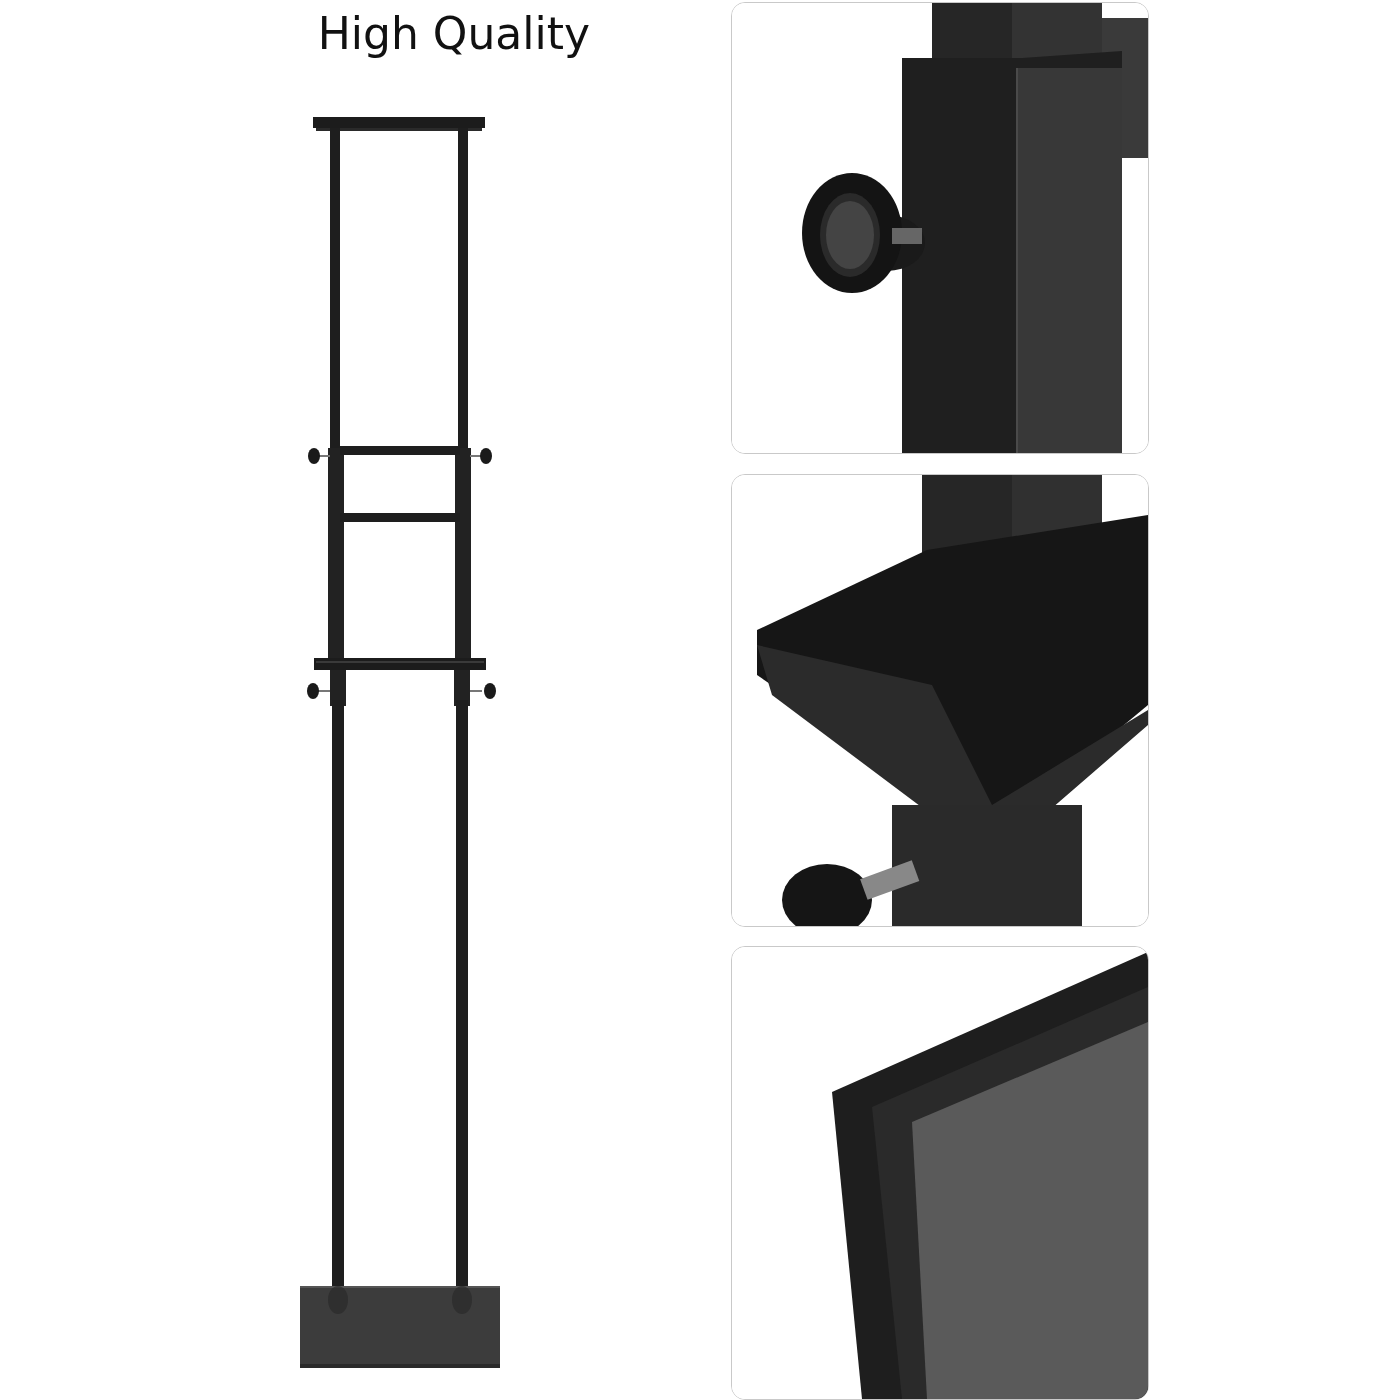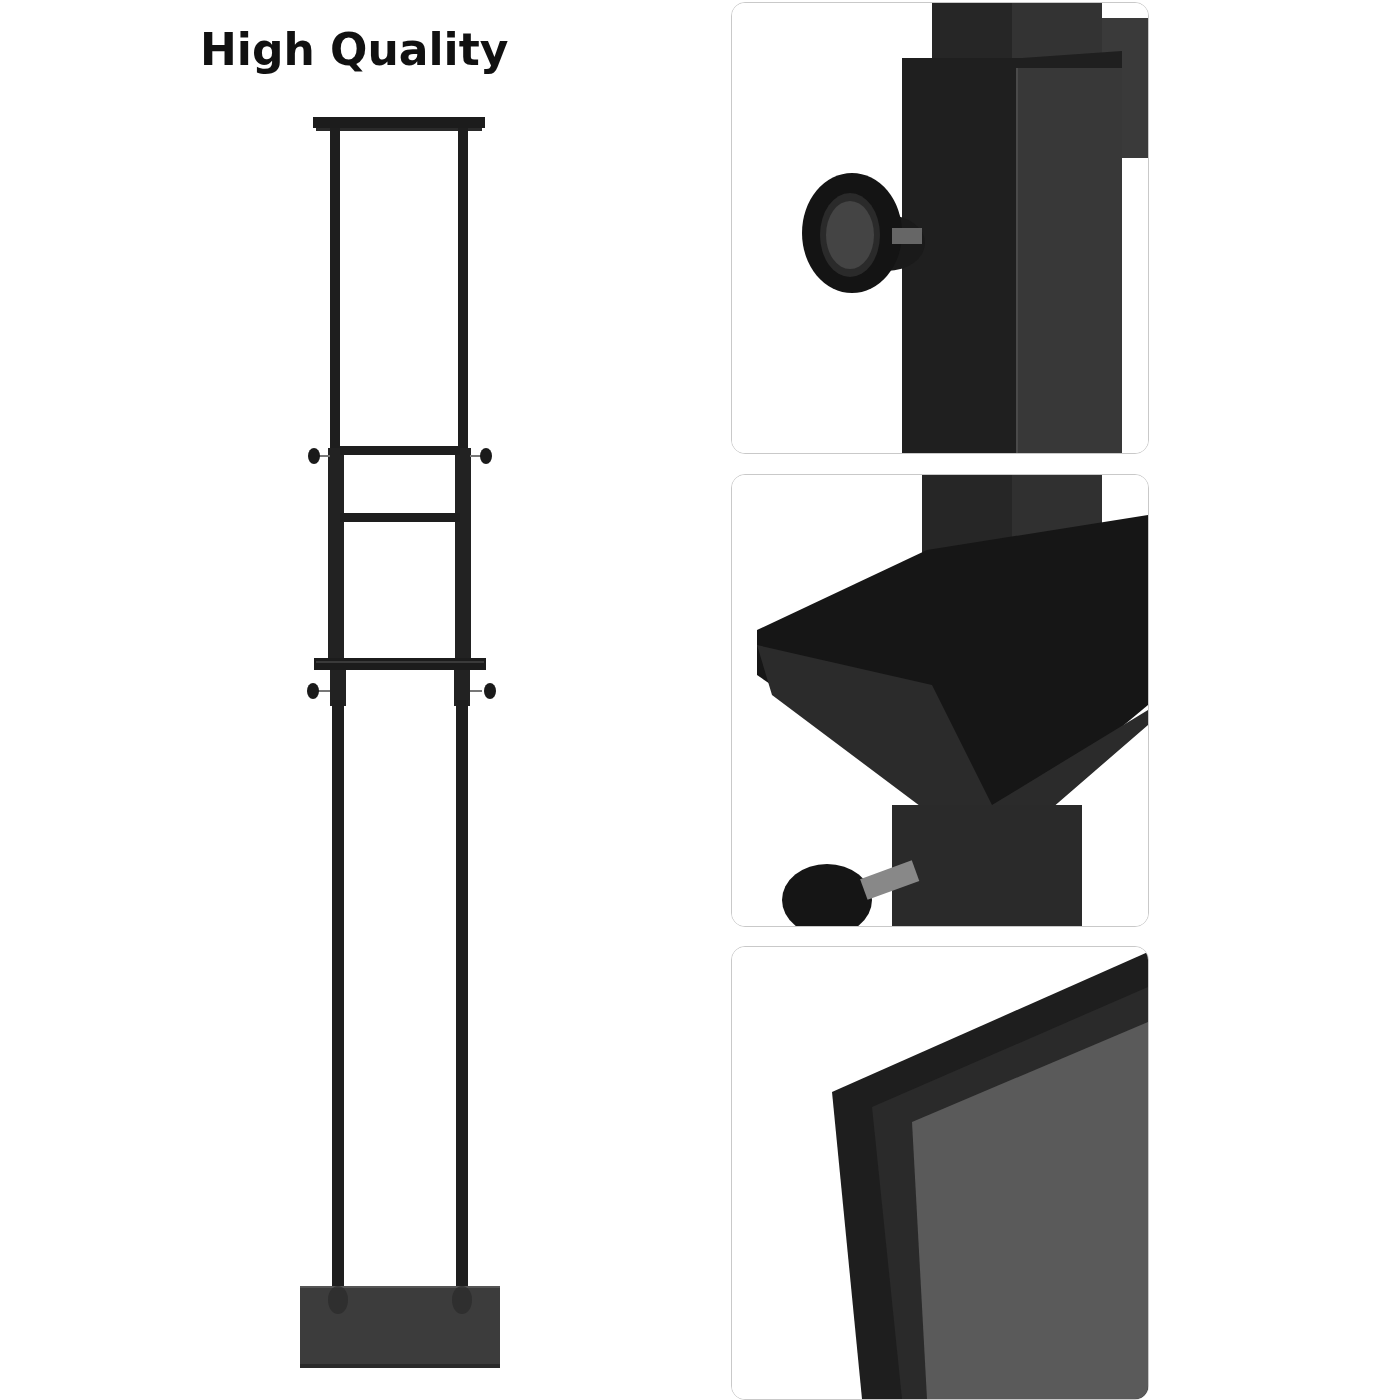--- a/index.html
+++ b/index.html
@@ -1,17 +1,17 @@
 <!DOCTYPE html>
 <html><head>
   <meta charset="utf-8">
   <style>
     html, body { margin:0; padding:0; background:#ffffff; }
     body { width:1400px; height:1400px; position:relative; overflow:hidden; font-family:"DejaVu Sans", sans-serif; }
-    .title { position:absolute; left:200px; width:390px; top:24px; text-align:left; font-size:44px; color:#111; font-weight:bold; letter-spacing:0px; }
+    .title { position:absolute; left:200px; width:390px; top:8px; text-align:right; font-size:44px; color:#111; font-weight:normal; letter-spacing:0px; }
     .stand { position:absolute; left:0; top:0; width:720px; height:1400px; }
     .panel { position:absolute; left:731px; width:416px; border:1.5px solid #c9c9c9; border-radius:14px; overflow:hidden; background:#fff; }
     .p1 { top:2px; height:450px; }
     .p2 { top:474px; height:451px; }
     .p3 { top:946px; height:452px; }
     .panel svg { display:block; width:100%; height:100%; }
   </style>
 </head>
 <body>
 

